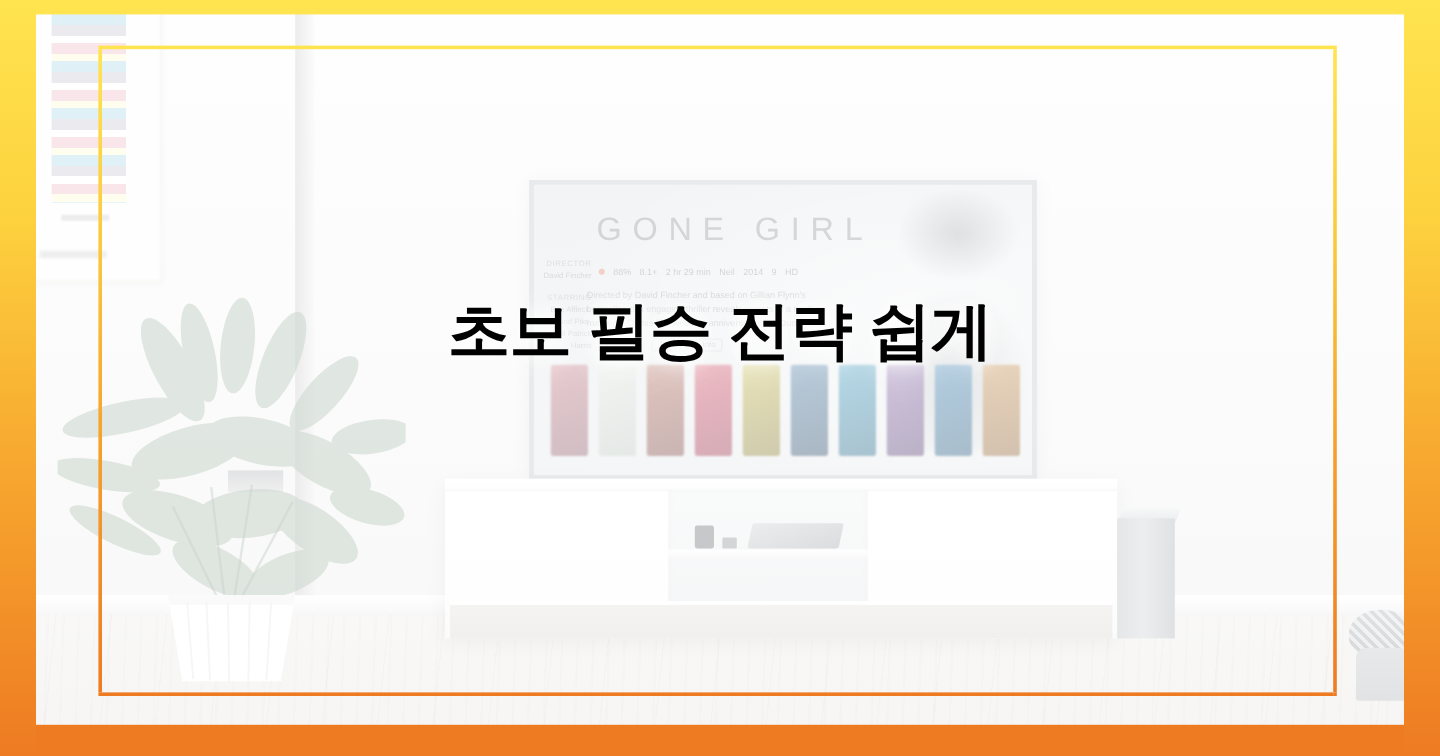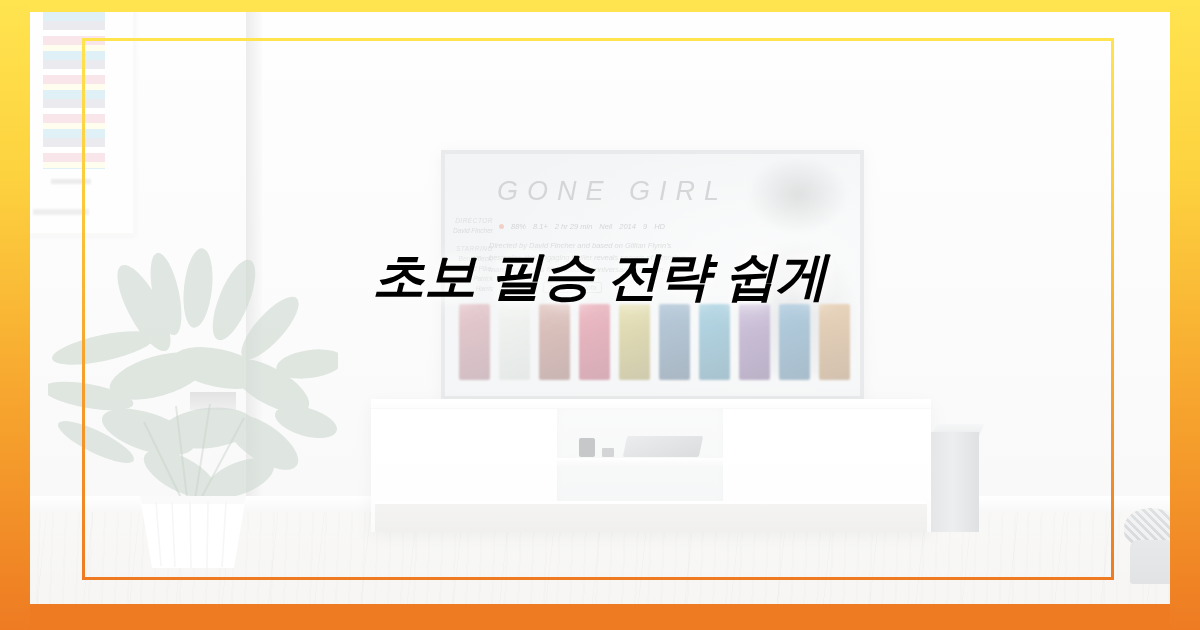--- a/index.html
+++ b/index.html
@@ -10,21 +10,20 @@
   body {
     font-family: "Liberation Sans", sans-serif;
   }
 
   .canvas {
     position: relative;
     width: 1200px;
     height: 630px;
     overflow: hidden;
     background: #ffffff;
-    font-style: italic;
   }
 
   
   .photo {
     position: absolute;
     inset: 0;
     background: #fbfbfb;
     overflow: hidden;
   }
 

